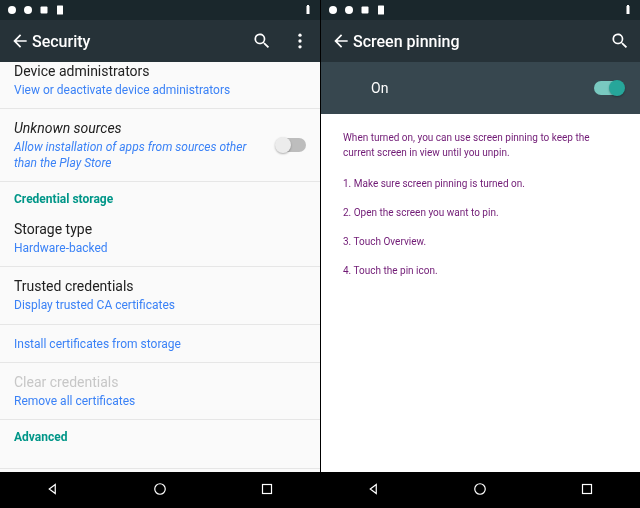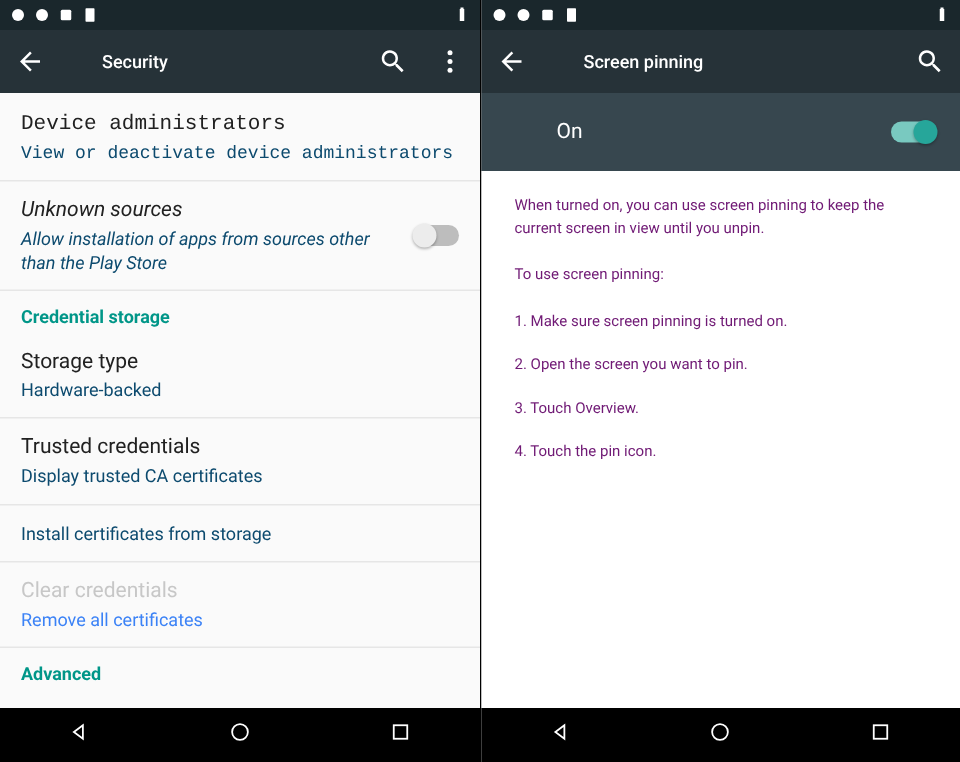--- a/index.html
+++ b/index.html
@@ -43,35 +43,35 @@
   .action-bar {
     height: 42px;
     background: #263238;
     color: #fff;
     display: flex;
     align-items: center;
     padding: 0 8px;
   }
   .ab-icon { width: 24px; height: 24px; display:flex; align-items:center; justify-content:center; }
   .ab-icon svg { width: 20px; height: 20px; fill: #fff; }
-  .ab-title { font-size: 12px; font-weight: 500; margin-left: 36px; flex: 1; }
+  .ab-title { font-size: 16px; font-weight: 500; margin-left: 0; flex: 1; }
   .ab-actions { display: flex; gap: 14px; align-items:center; }
 
   
   .content {
     flex: 1;
     background: #fafafa;
     overflow: hidden;
   }
   .row {
     padding: 10px 14px;
     border-bottom: 1px solid #e6e6e6;
   }
   .row .title { font-size: 14px; color: #212121; line-height: 1.35; }
-  .row .sub { font-size: 12px; color: #0c4a6e; line-height: 1.35; margin-top: 1px; }
+  .row .sub { font-size: 12px; color: #3b82f6; line-height: 1.35; margin-top: 1px; }
   .row.disabled .title { color: #c7c7c7; }
   .row.disabled .sub { color: #3b82f6; }
   .section-header {
     padding: 10px 14px 4px 14px;
     font-size: 12px;
     font-weight: 700;
     color: #009688;
   }
   .row.with-switch { display:flex; align-items:center; }
   .row.with-switch .text { flex: 1; padding-right: 8px; font-style: italic;}
@@ -179,21 +179,21 @@
           <svg viewBox="0 0 24 24">
             <circle cx="12" cy="5" r="2"></circle>
             <circle cx="12" cy="12" r="2"></circle>
             <circle cx="12" cy="19" r="2"></circle>
           </svg>
         </div>
     </div>
   </div>
 
   <div class="content">
-    <div class="row" style="padding-top:12px;font-family:Liberation Mono, monospace;">
+    <div class="row" style="padding-top:0;">
       <div class="title">Device administrators</div>
       <div class="sub">View or deactivate device administrators</div>
     </div>
     <div class="row with-switch">
       <div class="text">
         <div class="title">Unknown sources</div>
         <div class="sub">Allow installation of apps from sources other than the Play Store</div>
       </div>
       <div class="switch"></div>
     </div>
@@ -291,21 +291,20 @@
   </div>
 
   <div class="on-banner">
     <span>On</span>
     <div class="switch on"></div>
   </div>
 
   <div class="content" style="background:#fff;">
     <div class="desc">
       <p>When turned on, you can use screen pinning to keep the current screen in view until you unpin.</p>
-      <p>To use screen pinning:</p>
       <div class="step">1. Make sure screen pinning is turned on.</div>
       <div class="step">2. Open the screen you want to pin.</div>
       <div class="step">3. Touch Overview.</div>
       <div class="step">4. Touch the pin icon.</div>
     </div>
   </div>
 
   <div class="nav-bar">
     <div class="nbtn"><svg viewBox="0 0 24 24">
           <path d="M15 6l-8 6 8 6z"></path>

